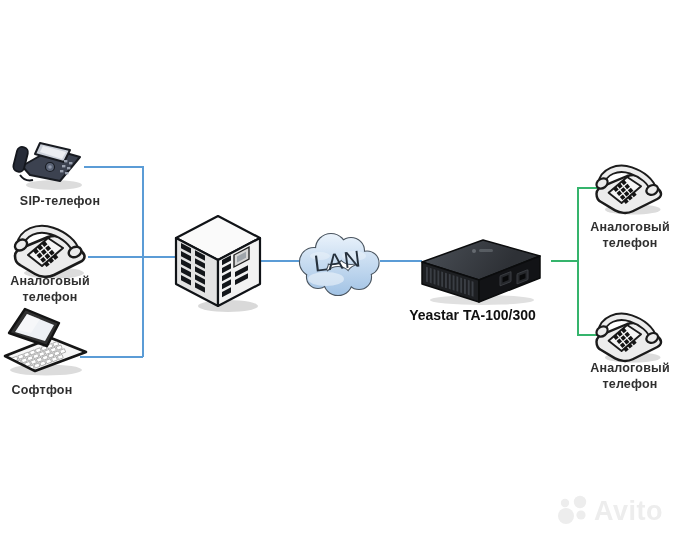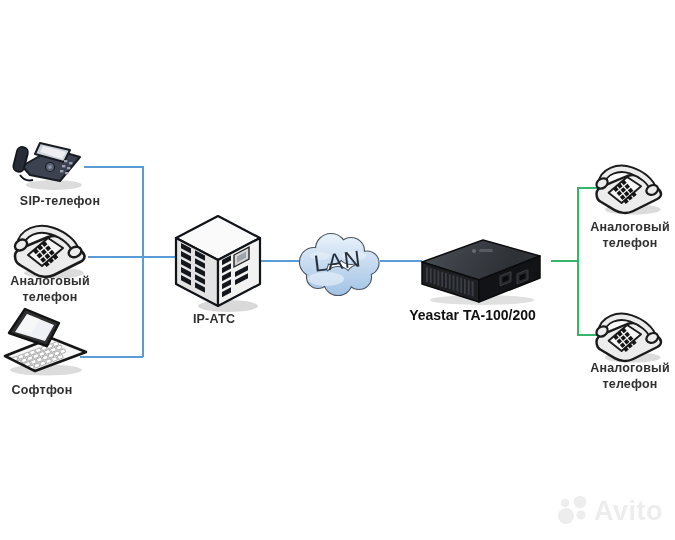--- a/index.html
+++ b/index.html
@@ -252,25 +252,22 @@
   <div class="node-label" style="left:8px;top:193px;width:104px">
     <span>SIP-телефон</span>
   </div>
   <div class="node-label" style="left:-2px;top:273px;width:104px">
     <span>Аналоговый</span>
     <span>телефон</span>
   </div>
   <div class="node-label" style="left:-8px;top:382px;width:100px">
     <span>Софтфон</span>
   </div>
-  <div class="node-label" style="left:164px;top:311px;width:100px">
-    <span>IP-АТС</span>
-  </div>
   <div class="node-label big" style="left:390px;top:307px;width:165px">
-    <span>Yeastar TA-100/200</span>
+    <span>Yeastar TA-100/300</span>
   </div>
   <div class="node-label" style="left:578px;top:219px;width:104px">
     <span>Аналоговый</span>
     <span>телефон</span>
   </div>
   <div class="node-label" style="left:578px;top:360px;width:104px">
     <span>Аналоговый</span>
     <span>телефон</span>
   </div>
 

